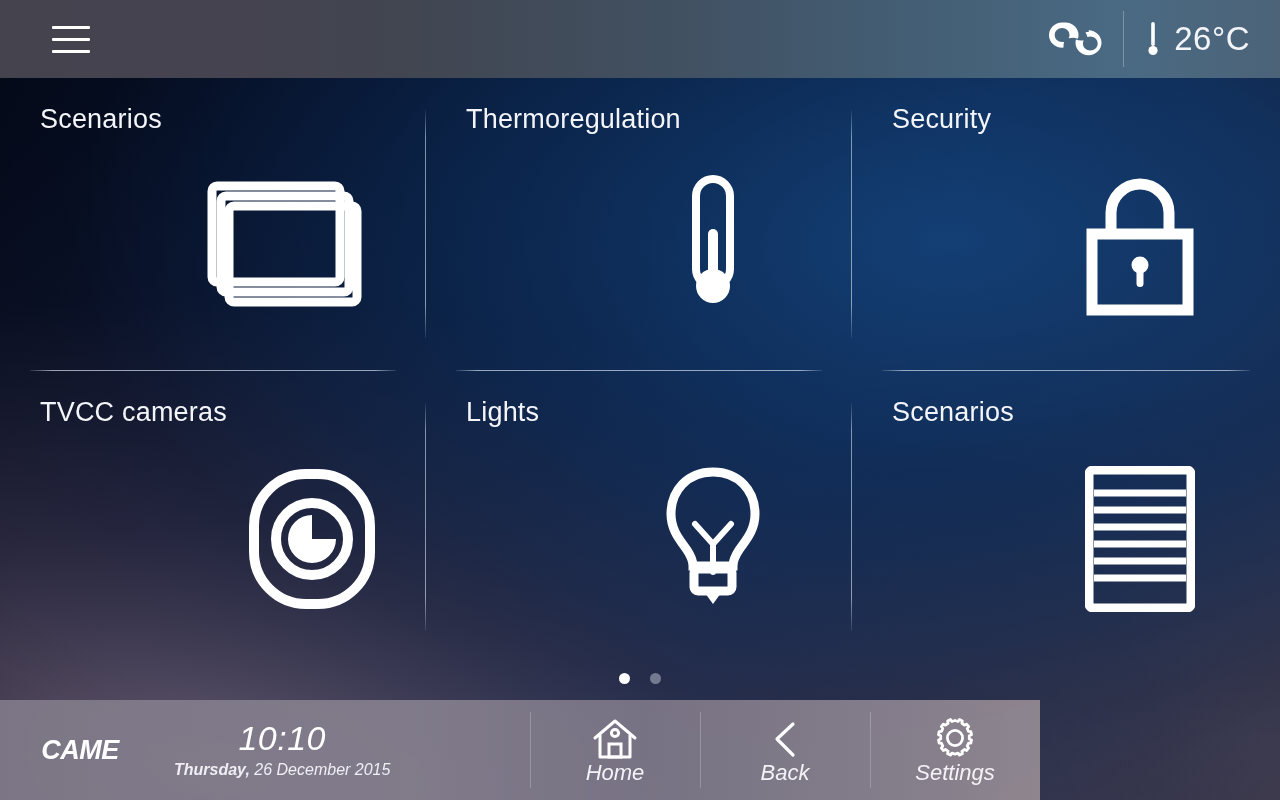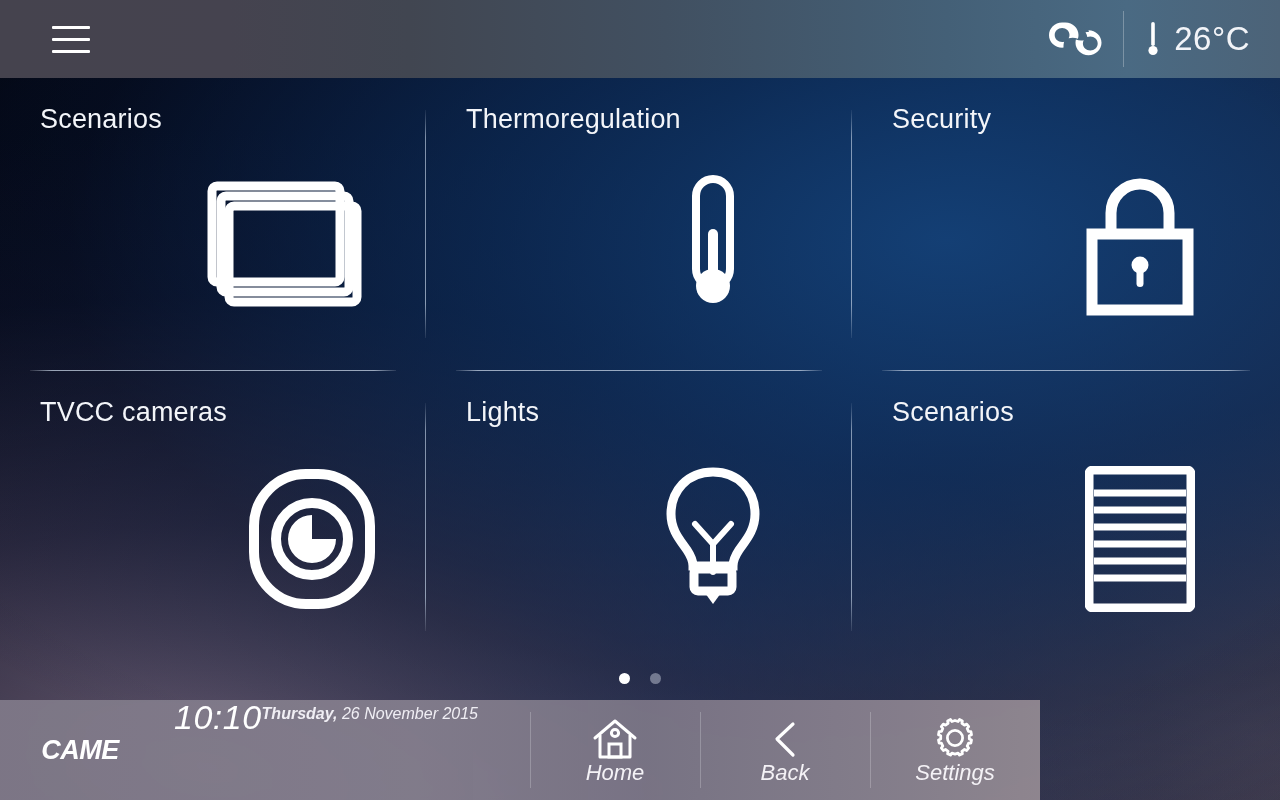--- a/index.html
+++ b/index.html
@@ -107,21 +107,21 @@
     position:absolute; left:0; bottom:0; width:1040px; height:100px;
     background:linear-gradient(90deg, rgba(128,122,137,0.93) 0%, rgba(133,127,142,0.93) 40%, rgba(126,120,136,0.92) 62%, rgba(140,132,144,0.92) 86%, rgba(150,140,148,0.92) 100%);
     display:flex; align-items:stretch; z-index:6;
     backdrop-filter:blur(2px);
     font-style:italic;
   }
   .brand {
     width:160px; display:flex; align-items:center; justify-content:center;
     font-size:27px; font-weight:bold; letter-spacing:-0.5px; color:#ffffff;
   }
-  .clock { display:flex; flex-direction:row; justify-content:center; padding-left:14px; }
+  .clock { display:flex; flex-direction:column; justify-content:center; padding-left:14px;align-items:center; }
   .clock-time { font-size:34px; font-weight:300; line-height:1.02; color:#ffffff; letter-spacing:0.5px; }
   .clock-date { font-size:16px; font-weight:300; color:#f0eef4; margin-top:5px; }
   .clock-date b { font-weight:bold; }
 
   .navgroup { margin-left:auto; display:flex; align-items:stretch; }
   .navbtn {
     width:170px; position:relative;
     display:flex; flex-direction:column; align-items:center; justify-content:center;
     gap:0; cursor:pointer;
   }
@@ -268,21 +268,21 @@
 
   </div>
 
   <div class="bottombar">
 
     <div class="brand">CAME</div>
 
     <div class="clock">
       <div class="clock-time">10:10</div>
       <div class="clock-date">
-        <b>Thursday,</b><span> 26 November 2015</span>
+        <b>Thursday,</b><span> 26 December 2015</span>
       </div>
     </div>
 
     <div class="navgroup">
 
       <div class="navbtn">
         <div class="nav-ico">
           <svg width="46" height="42" viewBox="0 0 46 42">
             <path d="M3 20 L23 3 L43 20" fill="none" stroke="#ffffff" stroke-width="3" stroke-linejoin="round" stroke-linecap="round"></path>
             <path d="M8 17 V39 H38 V17" fill="none" stroke="#ffffff" stroke-width="3" stroke-linejoin="round"></path>

